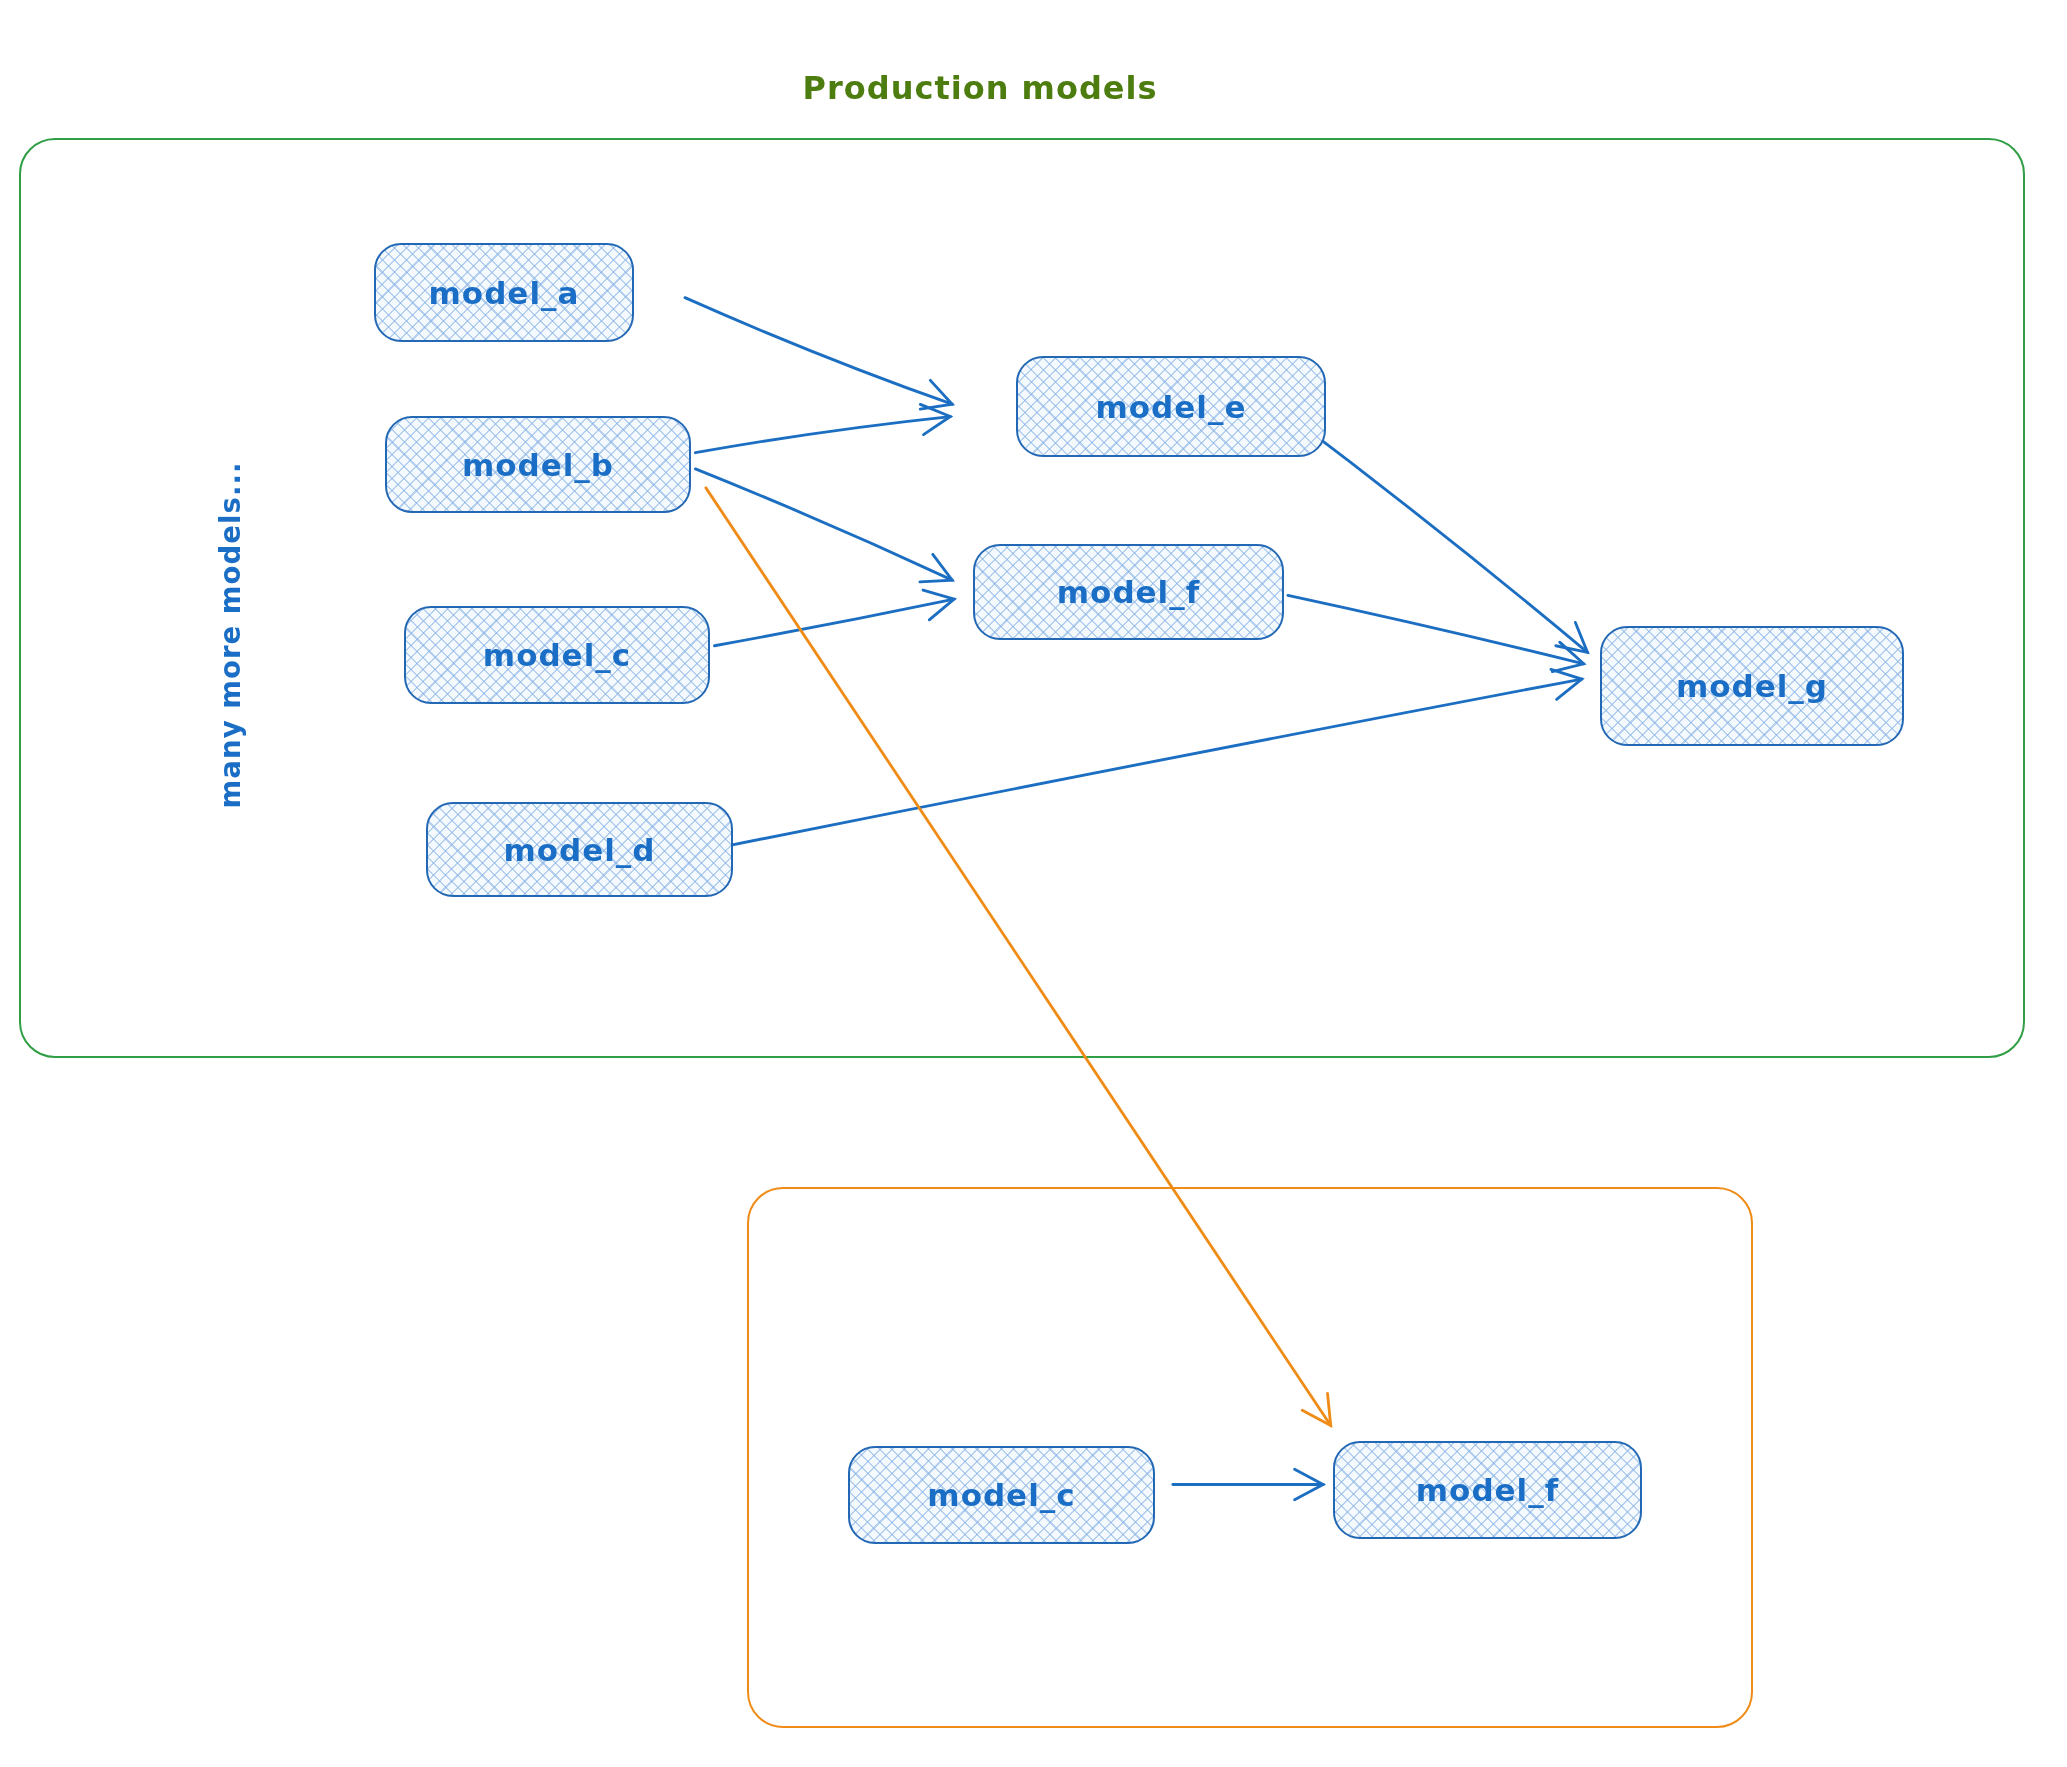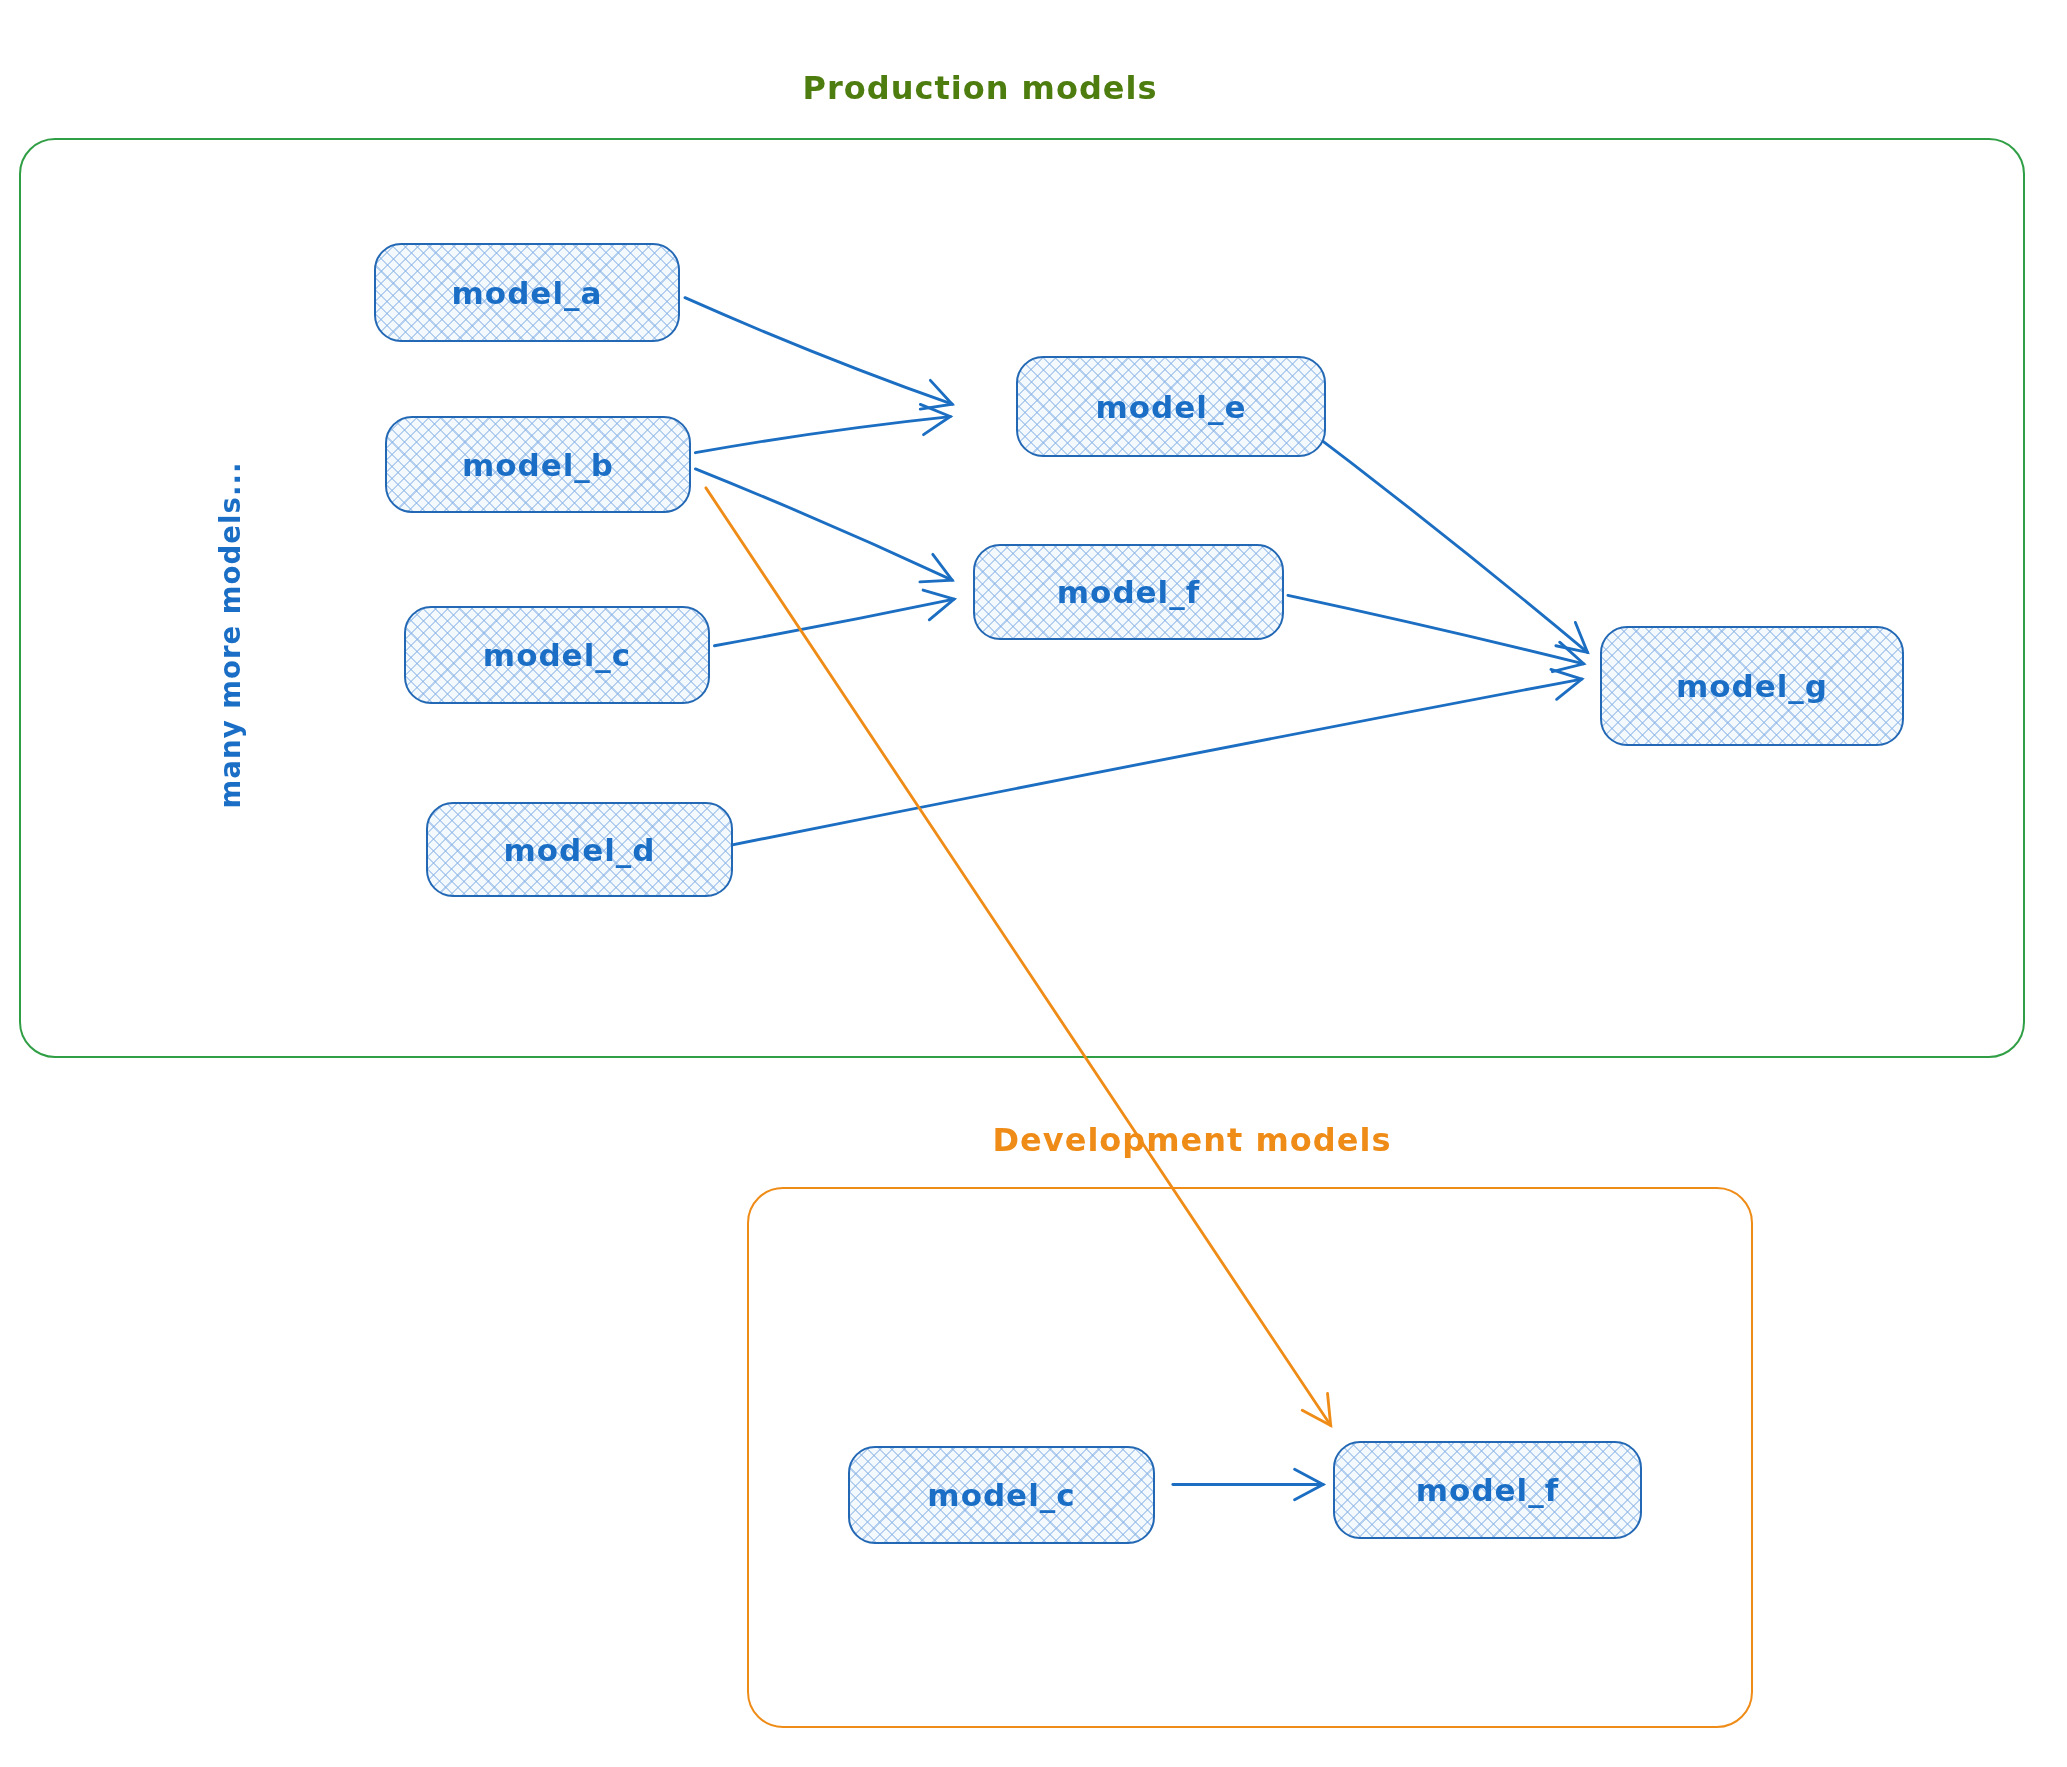--- a/index.html
+++ b/index.html
@@ -79,21 +79,20 @@
 <body>
 
 <div class="canvas">
 
   <div class="group-title green" style="left:980px; top:88px;">Production models</div>
 
   <div class="group-box green" style="left:19px; top:138px; width:2002px; height:916px;"></div>
 
   <div class="side-note" style="left:230px; top:635px;">many more models...</div>
 
-  <div class="group-title orange" style="left:1192px; top:1140px;">Development models</div>
 
   <div class="group-box orange" style="left:747px; top:1187px; width:1002px; height:537px;"></div>
 
   <svg class="edges" viewBox="0 0 2174 1858" xmlns="http://www.w3.org/2000/svg">
     <defs>
       <marker id="ah-blue" markerUnits="userSpaceOnUse" markerWidth="46" markerHeight="46" viewBox="0 0 46 46" refX="39" refY="23" orient="auto">
         <path d="M9 7 L39 23 L9 39" fill="none" stroke="#1b6ec2" stroke-width="3" stroke-linecap="round"></path>
       </marker>
       <marker id="ah-orange" markerUnits="userSpaceOnUse" markerWidth="46" markerHeight="46" viewBox="0 0 46 46" refX="39" refY="23" orient="auto">
         <path d="M9 7 L39 23 L9 39" fill="none" stroke="#ef8c17" stroke-width="3" stroke-linecap="round"></path>
@@ -104,21 +103,21 @@
     <path class="edge blue" d="M731 476 Q 866 452 999 438" marker-end="url(#ah-blue)"></path>
     <path class="edge blue" d="M731 493 Q 868 548 1001 610" marker-end="url(#ah-blue)"></path>
     <path class="edge blue" d="M751 679 Q 878 656 1003 630" marker-end="url(#ah-blue)"></path>
     <path class="edge blue" d="M1354 436 Q 1516 558 1669 686" marker-end="url(#ah-blue)"></path>
     <path class="edge blue" d="M1354 626 Q 1512 660 1665 698" marker-end="url(#ah-blue)"></path>
     <path class="edge blue" d="M757 891 Q 1210 800 1663 714" marker-end="url(#ah-blue)"></path>
     <path class="edge orange" d="M742 513 Q 1072 1010 1399 1499" marker-end="url(#ah-orange)"></path>
     <path class="edge blue" d="M1233 1561 L 1391 1561" marker-end="url(#ah-blue)"></path>
   </svg>
 
-  <div class="node" style="left:374px; top:243px; width:306px; height:99px;">
+  <div class="node" style="left:374px; top:243px; width:260px; height:99px;">
     <span class="label">model_a</span>
   </div>
 
   <div class="node" style="left:385px; top:416px; width:306px; height:97px;">
     <span class="label">model_b</span>
   </div>
 
   <div class="node" style="left:404px; top:606px; width:306px; height:98px;">
     <span class="label">model_c</span>
   </div>

